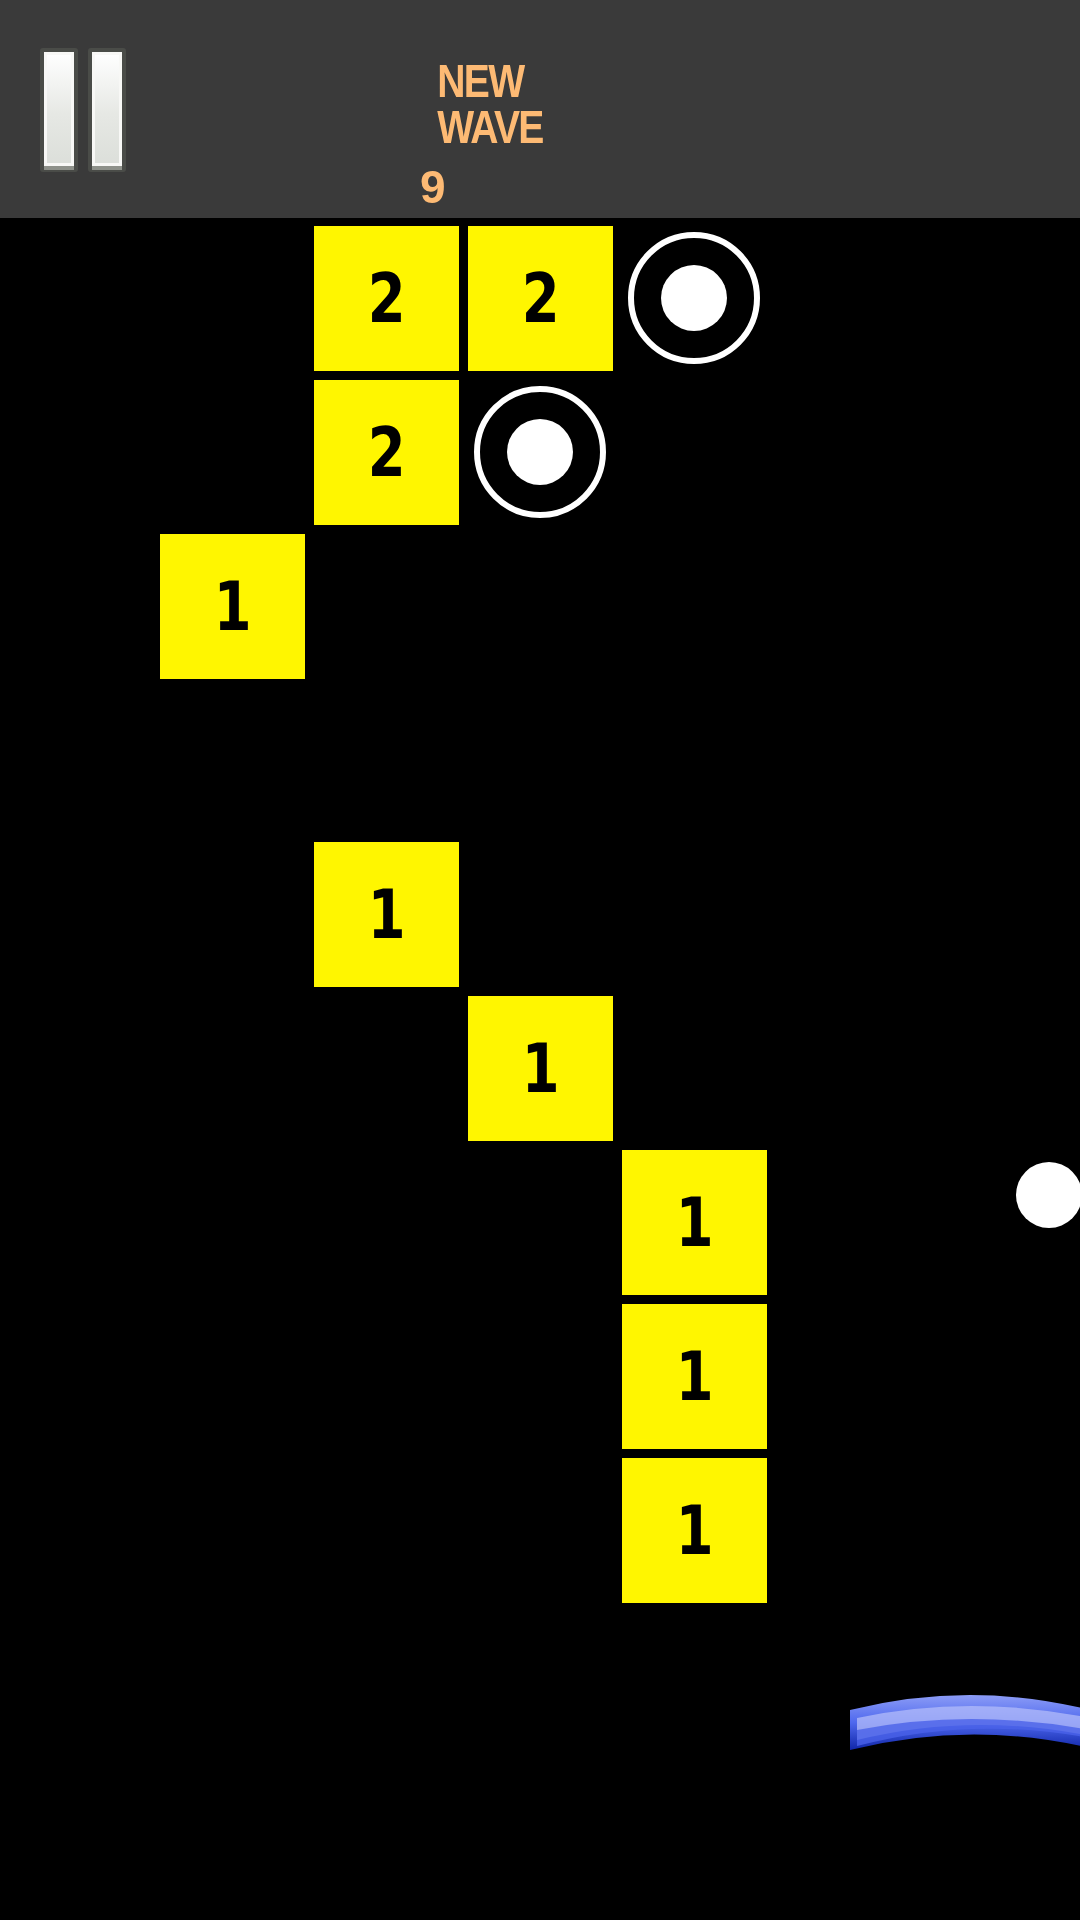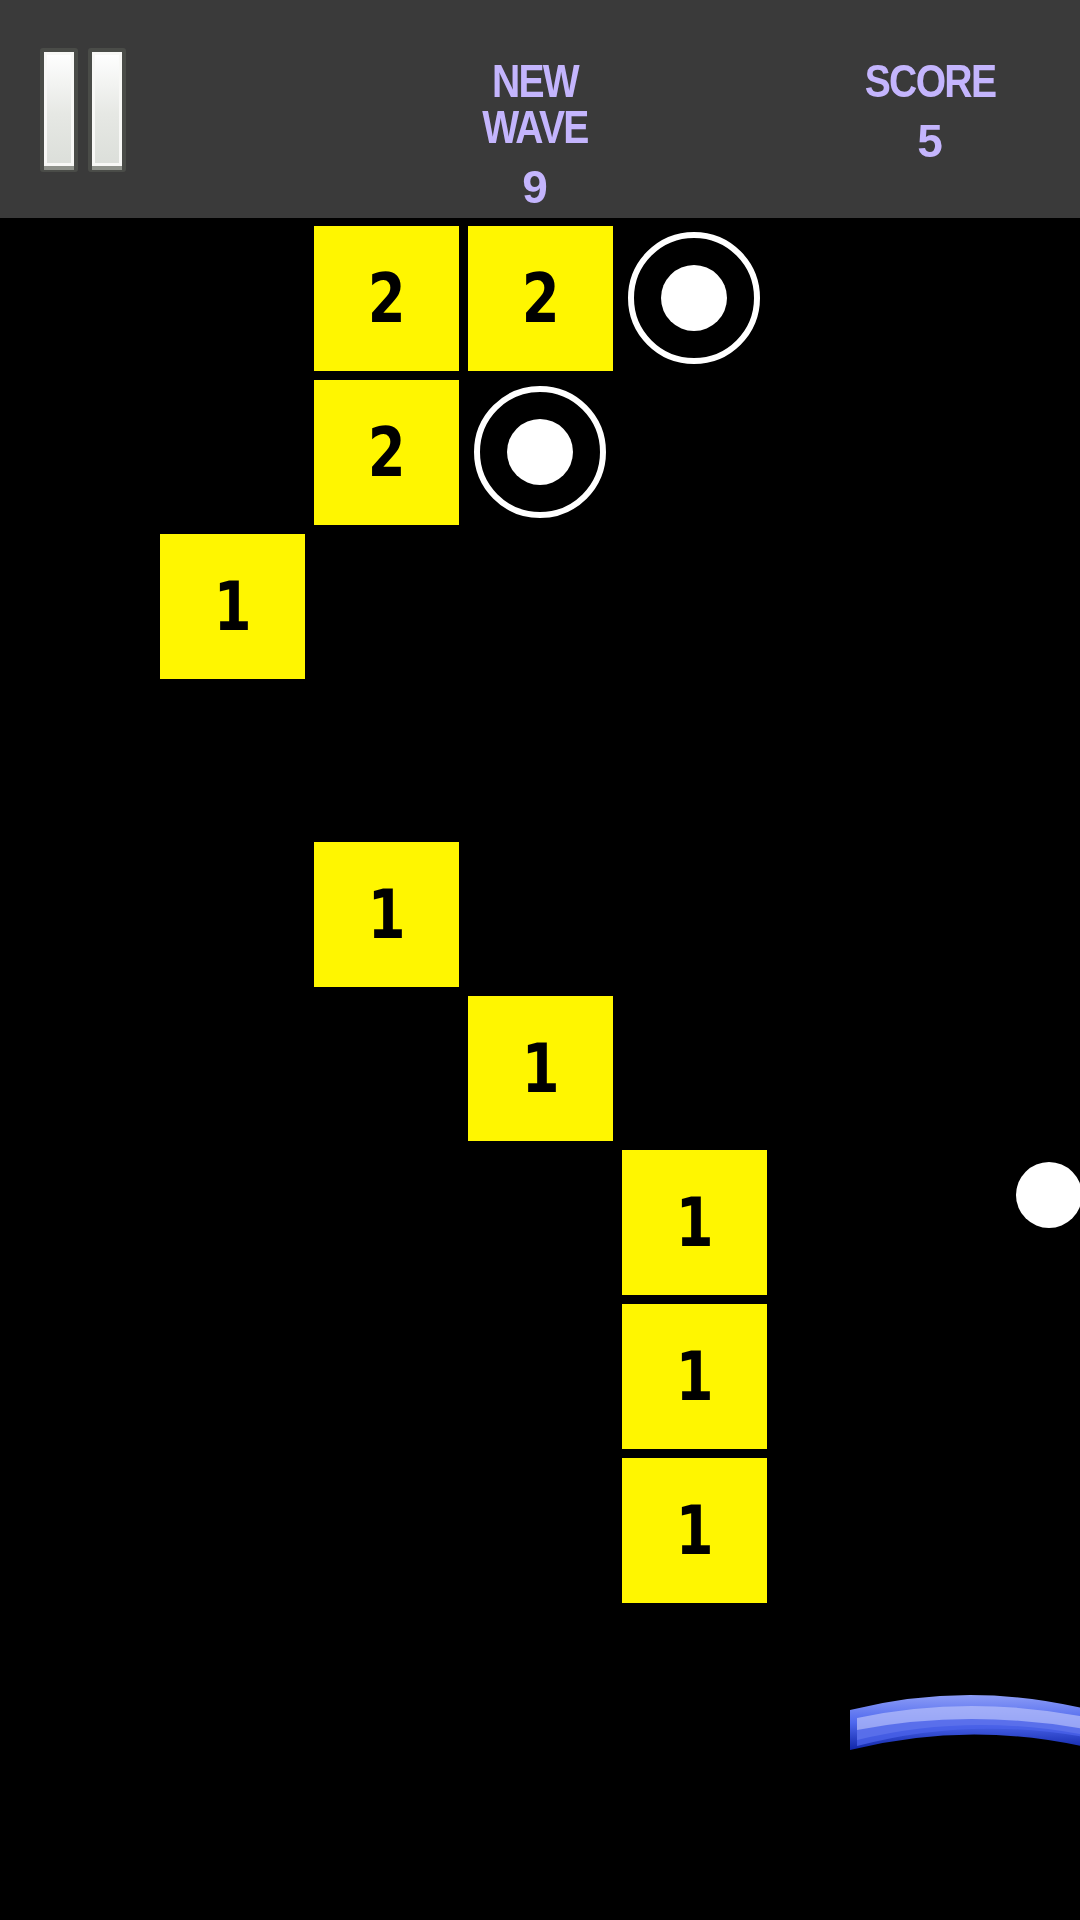--- a/index.html
+++ b/index.html
@@ -7,21 +7,21 @@
          font-family:"Liberation Sans", sans-serif; }
   .header { position:absolute; left:0; top:0; width:1080px; height:218px; background:#3a3a3a; }
   .pause-btn { position:absolute; left:40px; top:44px; width:92px; height:132px; cursor:pointer; }
   .pause-bar { position:absolute; top:4px; width:38px; height:124px; box-sizing:border-box;
                background:#4a4c48; border-radius:3px; }
   .pause-bar::before { content:""; position:absolute; left:4px; top:4px; right:4px; bottom:6px;
                background:linear-gradient(#fefefe,#e6e8e4 55%,#dcdfda); border:3px solid #f8f8f6;
                box-sizing:border-box; box-shadow:0 4px 0 #8e918a; }
   .pause-bar.l { left:0; }
   .pause-bar.r { left:48px; }
-  .stat { position:absolute; color:#c4b5fd; text-align:center; font-weight:bold;
+  .stat { position:absolute; color:#fdba74; font-weight:bold;
           font-family:"Liberation Sans", sans-serif; line-height:1; }
   .stat .lbl { font-size:46px; letter-spacing:-2px; transform:scaleX(0.85); display:block; }
   .stat .val { font-size:46px; display:block; margin-top:14px; }
   .wave { left:420px; top:58px; width:230px; }
   .score { left:850px; top:58px; width:160px; }
 
   .block { position:absolute; width:145px; height:145px; background:#fff600;
            display:flex; align-items:center; justify-content:center; }
   .block span { font-size:68px; font-weight:bold; color:#000; font-family:"DejaVu Sans", sans-serif;
                 transform:scaleX(0.8); }
@@ -36,24 +36,20 @@
 <body>
 
 <div class="header">
   <div class="pause-btn">
     <div class="pause-bar l"></div>
     <div class="pause-bar r"></div>
   </div>
   <div class="stat wave">
     <span class="lbl">NEW WAVE</span>
     <span class="val">9</span>
-  </div>
-  <div class="stat score">
-    <span class="lbl">SCORE</span>
-    <span class="val">5</span>
   </div>
 </div>
 
 <div id="field"></div>
 
 <div class="block" style="left:314px;top:226px;">
     <span>2</span>
   </div>
 <div class="block" style="left:468px;top:226px;">
     <span>2</span>

